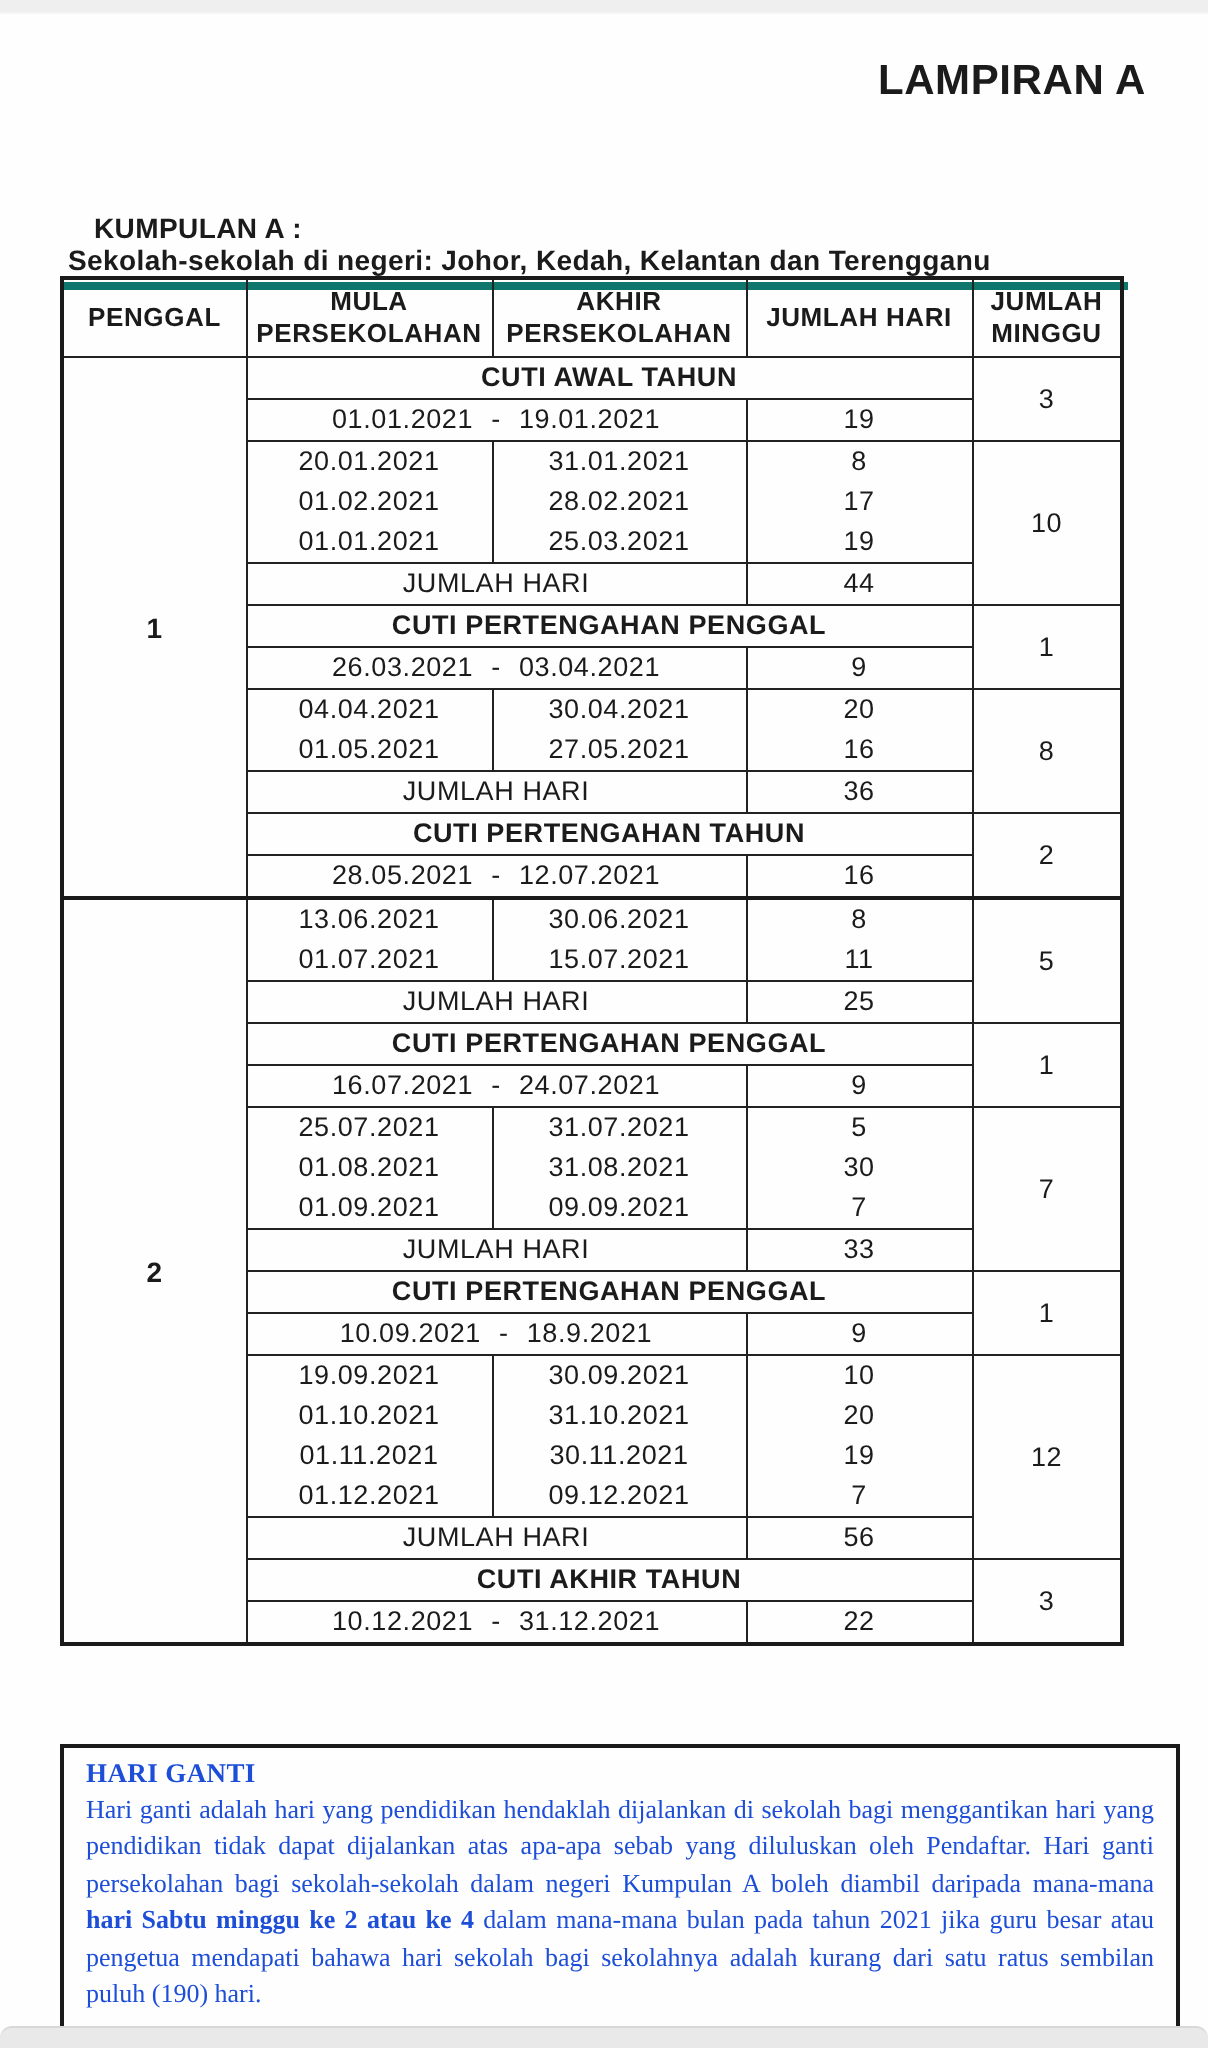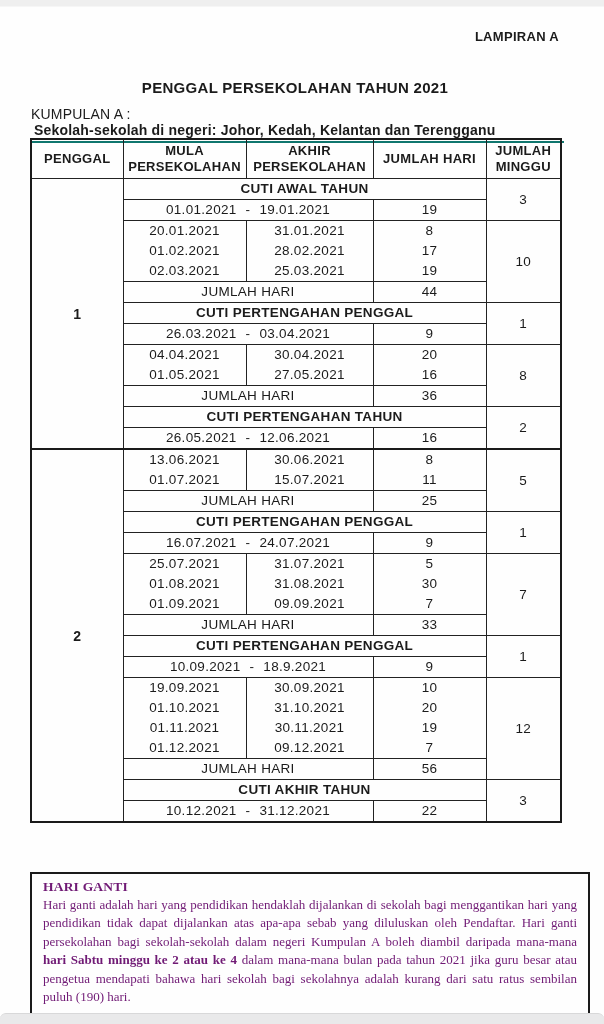--- a/index.html
+++ b/index.html
@@ -5,35 +5,35 @@
   html, body { margin:0; padding:0; background:#ffffff; }
   .page {
     position:relative; width:604px; height:1024px; background:#fefefe;
     font-family:"Liberation Sans", sans-serif; color:#1b1b1b; overflow:hidden;
   }
   .scan-strip-top {
     position:absolute; top:0; left:0; width:604px; height:6px;
     background:#efefef; border-bottom:1px solid #f6f6f6;
   }
   .corner-label {
-    position:absolute; top:29px; right:45px;
-    font-size:13px; font-weight:bold; letter-spacing:0.3px;
+    position:absolute; top:29px; right:31px;
+    font-size:21px; font-weight:bold; letter-spacing:0.3px;
   }
   .doc-title {
     position:absolute; top:79px; left:30px; width:530px; text-align:center;
     font-size:15px; font-weight:bold; letter-spacing:0.3px;
   }
   .group-label {
-    position:absolute; top:106px; left:19px;
-    font-size:14px; font-weight:normal; letter-spacing:0.2px;padding-left:12px;
+    position:absolute; top:106px; left:35px;
+    font-size:14px; font-weight:bold; letter-spacing:0.2px;padding-left:12px;
   }
   .group-subtitle {
     position:absolute; top:122px; left:30px; width:530px;
     font-size:14px; font-weight:bold; letter-spacing:0.2px;
-    padding:0 0 3px 4px; border-bottom:2px solid #0f766e;
+    padding:0 0 3px 4px; border-bottom:4px solid #0f766e;
   }
   table.term-table {
     position:absolute; top:138px; left:30px; width:530px;
     border-collapse:collapse; table-layout:fixed;
     border:2.4px solid #1a1a1a;
   }
   .term-table col.c-penggal { width:92px; }
   .term-table col.c-mula    { width:123px; }
   .term-table col.c-akhir   { width:127px; }
   .term-table col.c-hari    { width:113px; }
@@ -48,40 +48,39 @@
   .term-table tr { height:20px; }
   .term-table td { font-size:13.5px; height:20px; line-height:20px; }
   .term-table td.section { font-weight:bold; }
   .term-table td.penggal { font-weight:bold; font-size:14px; }
   .term-table td.range   { word-spacing:5px; }
   .term-table td.lines div { height:20px; line-height:20px; }
   .term-table tr.pbreak td { border-top:2.4px solid #1a1a1a; }
   .note-box {
     position:absolute; top:872px; left:30px; width:534px;
     border:2px solid #1a1a1a; padding:5px 11px 7px;
-    font-family:"Liberation Serif", serif; font-size:13px; color:#701a75;
+    font-family:"Liberation Serif", serif; font-size:13px; color:#1d4ed8;
   }
   .note-heading { font-weight:bold; font-size:13.5px; margin-bottom:1px; letter-spacing:0.2px; }
   .note-body { margin:0; text-align:justify; line-height:1.42; }
   .scan-strip-bottom {
     position:absolute; bottom:0; left:0; width:604px; height:10px;
     background:#e9e9ea; border-top:1px solid #d8d8d9;
     border-radius:6px 6px 0 0;
   }
 </style>
 </head>
 <body>
 
 <div class="page">
 
   <div class="scan-strip-top"></div>
 
   <div class="corner-label">LAMPIRAN A</div>
 
-  <div class="doc-title">PENGGAL PERSEKOLAHAN TAHUN 2021</div>
 
   <div class="group-label">KUMPULAN A :</div>
 
   <div class="group-subtitle">Sekolah-sekolah di negeri: Johor, Kedah, Kelantan dan Terengganu</div>
 
   <table class="term-table">
     <colgroup>
       <col class="c-penggal">
         <col class="c-mula">
         <col class="c-akhir">
@@ -104,21 +103,21 @@
           <td rowspan="2" class="minggu">3</td>
         </tr>
         <tr>
           <td colspan="2" class="range">01.01.2021 - 19.01.2021</td>
           <td>19</td>
         </tr>
         <tr>
           <td class="lines">
             <div>20.01.2021</div>
             <div>01.02.2021</div>
-            <div>02.03.2021</div>
+            <div>01.01.2021</div>
           </td>
           <td class="lines">
             <div>31.01.2021</div>
             <div>28.02.2021</div>
             <div>25.03.2021</div>
           </td>
           <td class="lines">
             <div>8</div>
             <div>17</div>
             <div>19</div>
@@ -154,21 +153,21 @@
         </tr>
         <tr>
           <td colspan="2" class="total-label">JUMLAH HARI</td>
           <td>36</td>
         </tr>
         <tr>
           <td colspan="3" class="section">CUTI PERTENGAHAN TAHUN</td>
           <td rowspan="2" class="minggu">2</td>
         </tr>
         <tr>
-          <td colspan="2" class="range">26.05.2021 - 12.06.2021</td>
+          <td colspan="2" class="range">28.05.2021 - 12.07.2021</td>
           <td>16</td>
         </tr>
         <tr class="pbreak">
           <td rowspan="12" class="penggal">2</td>
           <td class="lines">
             <div>13.06.2021</div>
             <div>01.07.2021</div>
           </td>
           <td class="lines">
             <div>30.06.2021</div>

